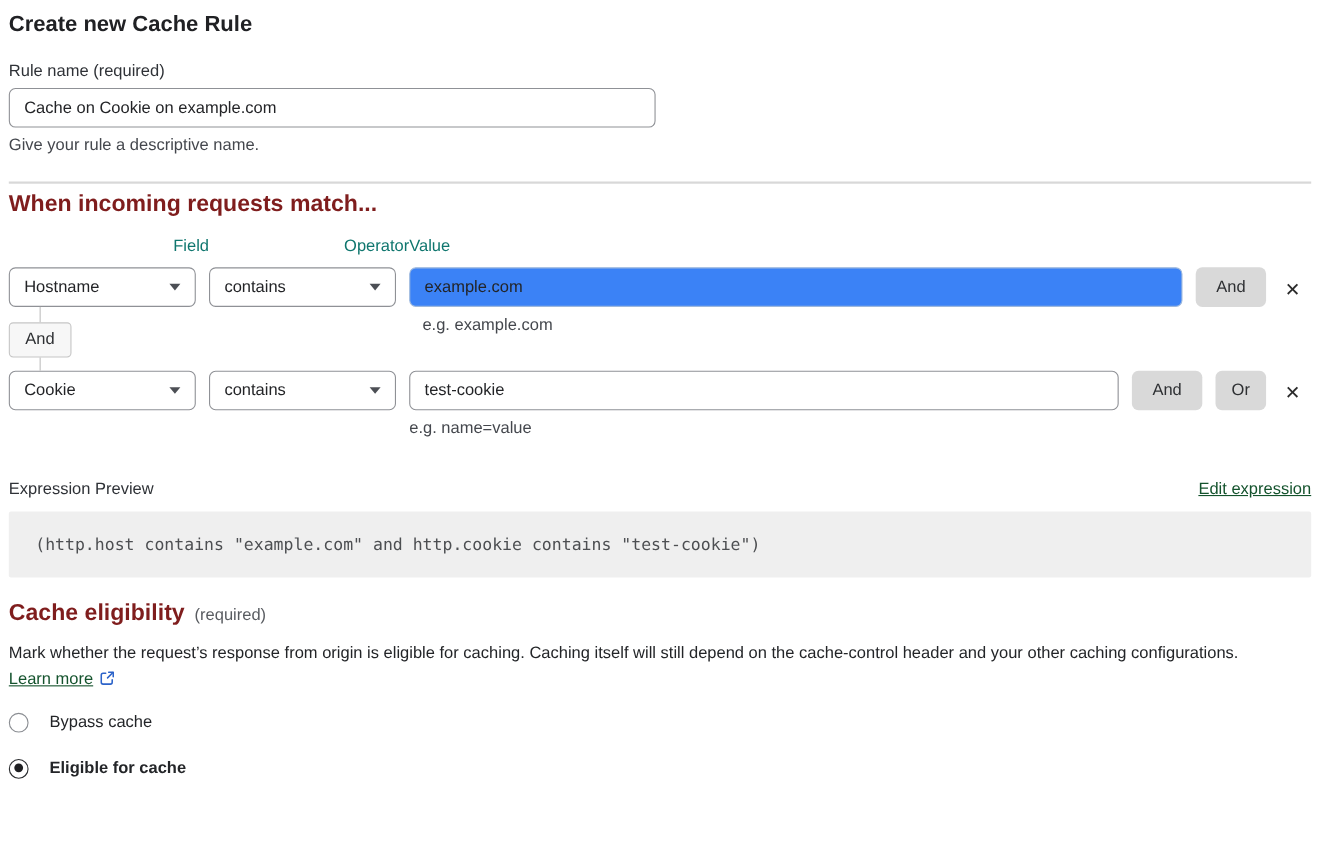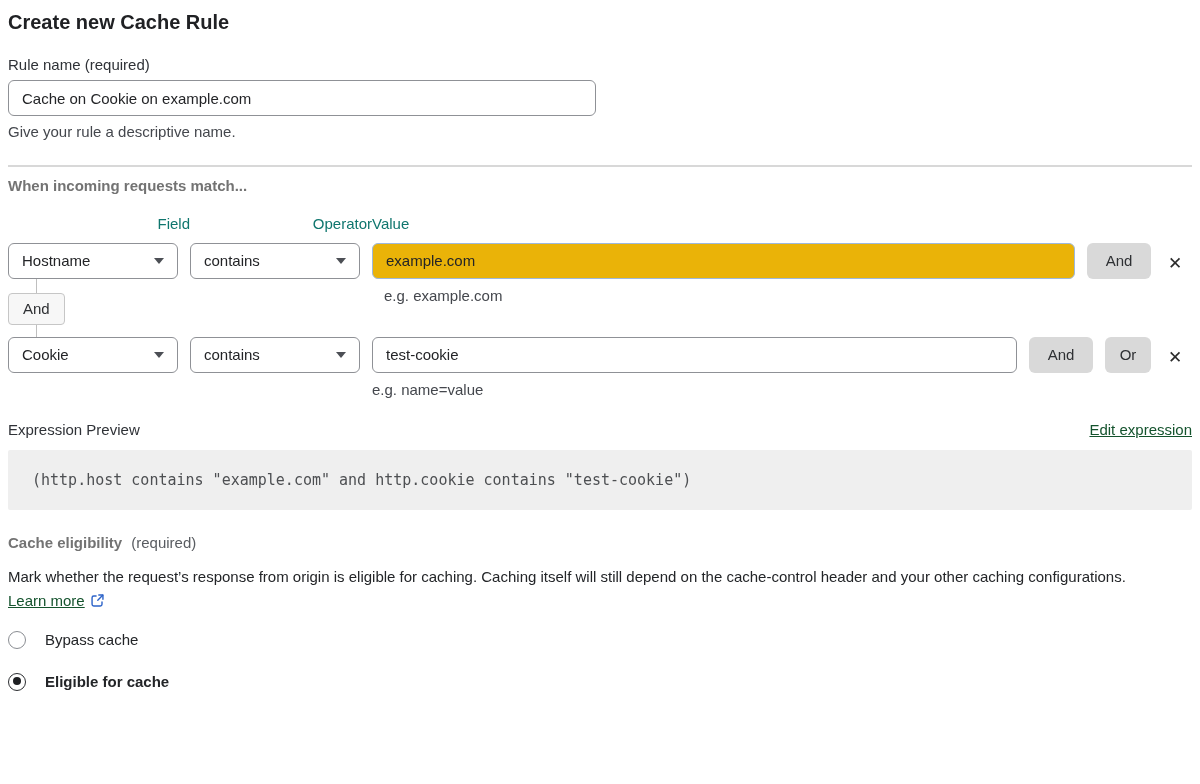--- a/index.html
+++ b/index.html
@@ -16,21 +16,21 @@
   .field-label { display: block; margin-top: 19px; line-height: 20px; color: #2f3237; }
   .text-input {
     display: block; margin-top: 5px; width: 588px; height: 36px;
     border: 1px solid #8f9196; border-radius: 6px; padding: 0 13px;
     font-family: inherit; font-size: 15px; color: #232427; background: #fff; outline: none;
   }
   .help-text { margin-top: 7px; line-height: 18px; color: #44474d; }
 
   .divider { margin-top: 24px; border: none; border-top: 2px solid #d8d8d8; height: 0; }
 
-  h2.section-heading { margin: 0; font-size: 15px; line-height: 22px; font-weight: 700; color: #737373; }
+  h2.section-heading { margin: 0; font-size: 21px; line-height: 22px; font-weight: 700; color: #7f1d1d; }
   .match-heading { margin-top: 21px; }
 
   .col-labels { display: flex; margin-top: 17px; line-height: 20px; color: #0f766e; text-align: right; }
   .col-labels .c1, .col-labels .c2 { width: 182px; }
 
   .cond-row { display: flex; align-items: flex-end; margin-top: 9px; }
   .select-box {
     width: 170px; height: 36px; margin-right: 12px; background: #fff;
     border: 1px solid #8f9196; border-radius: 6px;
     display: flex; align-items: center; justify-content: space-between;
@@ -38,21 +38,21 @@
   }
   .chevron {
     width: 0; height: 0; border-left: 5px solid transparent; border-right: 5px solid transparent;
     border-top: 6px solid #4c4f55; flex: none;
   }
   .value-input {
     flex: 1; height: 36px; border: 1px solid #8f9196; border-radius: 6px;
     padding: 0 13px; font-family: inherit; font-size: 15px; color: #232427;
     background: #fff; outline: none; min-width: 0;
   }
-  .value-input.highlight { background: #eab308; border-color: #9db8dd; }
+  .value-input.highlight { background: #3b82f6; border-color: #9db8dd; }
   .gray-btn {
     height: 36px; margin-left: 12px; border: none; border-radius: 6px;
     background: #d9d9d9; color: #2e3033; font-family: inherit; font-size: 15px;
     cursor: pointer; flex: none;
   }
   .and-btn { width: 64px; }
   .or-btn { width: 46px; }
   .x-btn {
     width: 30px; height: 30px; margin-left: 9px; margin-right: 2px; border: none; background: none;
     font-size: 17px; line-height: 30px; color: #2b2b2b; cursor: pointer; flex: none; padding: 0;
@@ -64,21 +64,21 @@
   .vline.bottom { top: 46px; height: 12px; }
   .connector-btn {
     position: absolute; left: 0; top: 14px; height: 32px; padding: 0 14px;
     background: #f7f7f7; border: 1px solid #c6c6c6; border-radius: 4px;
     font-family: inherit; font-size: 15px; color: #2e3033; cursor: pointer;
   }
   .hint { color: #44474d; line-height: 18px; }
   .between .hint { position: absolute; left: 376px; top: 8px; }
   .hint-block { margin: 8px 0 0 364px; }
 
-  .expr-header { margin-top: 22px; display: flex; justify-content: space-between; align-items: baseline; line-height: 18px; }
+  .expr-header { margin-top: 37px; display: flex; justify-content: space-between; align-items: baseline; line-height: 18px; }
   .expr-label { color: #2f3237; }
   a.link { color: #14532d; text-decoration: underline; cursor: pointer; }
   .code-block {
     margin-top: 11px; height: 60px; background: #efefef; border-radius: 2px;
     display: flex; align-items: center; padding: 0 24px;
     font-family: "DejaVu Sans Mono", "Liberation Mono", monospace;
     font-size: 15px; color: #4d4f52;
   }
 
   .then-heading { margin-top: 27px; }

